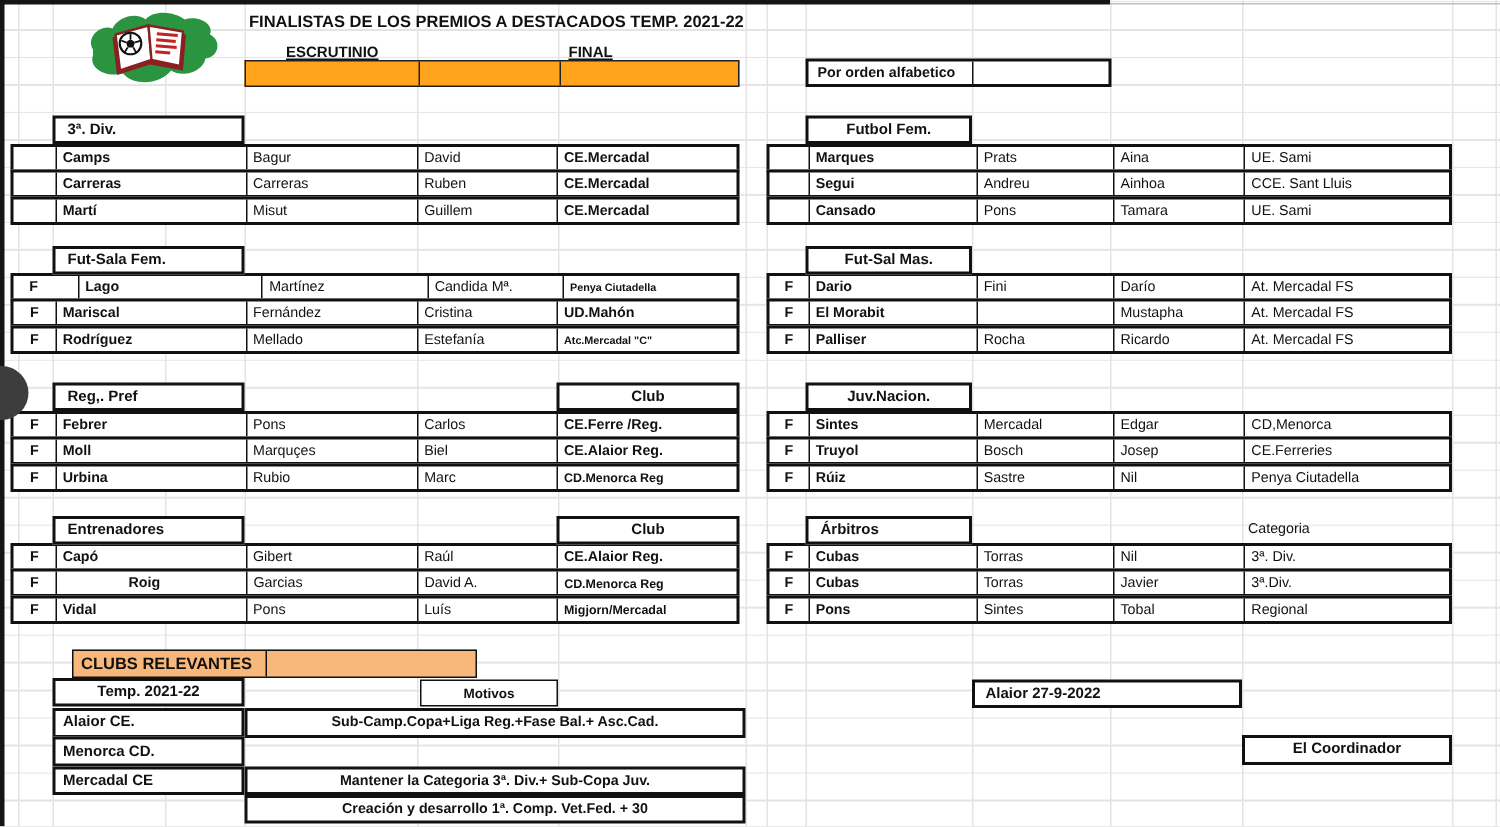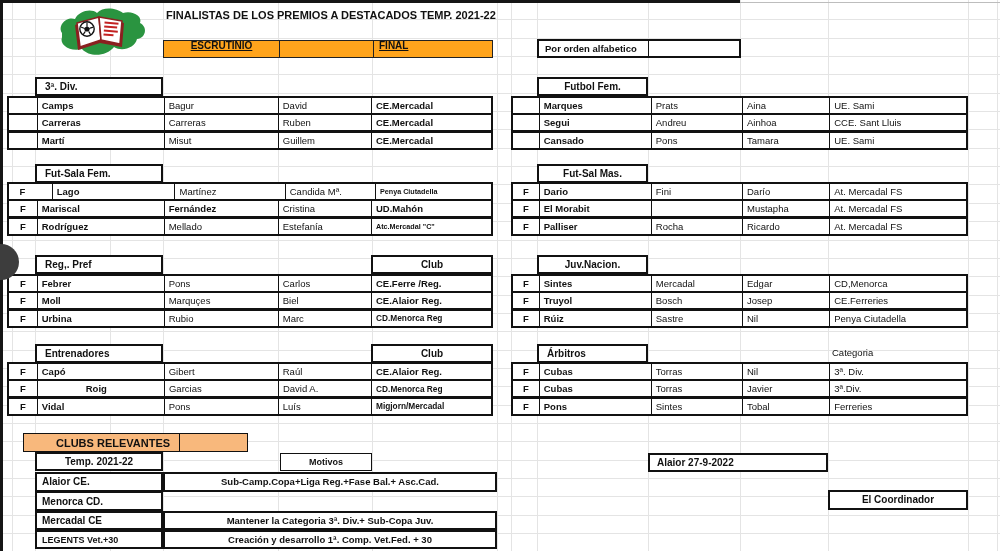--- a/index.html
+++ b/index.html
@@ -20,21 +20,21 @@
   #holecircle{position:absolute;left:-17px;top:244px;width:36px;height:36px;border-radius:50%;background:#3d3d3d;z-index:6;}
 
   #title{position:absolute;left:166px;top:9px;font-size:11px;font-weight:bold;white-space:nowrap;z-index:3;}
 
   #logo{position:absolute;left:50px;top:3px;z-index:3;}
 
   
   #obar{position:absolute;left:163px;top:40px;width:330px;height:18px;z-index:3;
     display:flex;background:var(--orange1);border:1px solid #222;box-sizing:border-box;}
   #obar .oc{display:flex;align-items:flex-end;box-sizing:border-box;height:100%;
-    font-size:10px;font-weight:bold;padding-bottom:6px;}
+    font-size:10px;font-weight:bold;padding-bottom:16px;}
   #obar .oc+.oc{border-left:1px solid #222;}
   #oc-escrutinio{width:115px;justify-content:center;text-decoration:underline;}
   #oc-mid{width:94px;}
   #oc-final{width:119px;padding-left:5px;text-decoration:underline;}
 
   #orden{position:absolute;left:537px;top:39px;width:204px;height:19px;z-index:3;
     display:flex;background:#fff;border:2px solid #111;box-sizing:border-box;}
   #orden .cell1{width:110px;border-right:1px solid #111;display:flex;align-items:center;
     padding-left:6px;font-size:9.5px;font-weight:bold;box-sizing:border-box;}
 
@@ -50,22 +50,22 @@
     padding:0 4px;font-size:9.5px;}
   .c+.c{border-left:1px solid #111;}
   .cf{justify-content:center;font-weight:bold;padding:0;}
   .cn{font-weight:bold;}
   .c4b{font-weight:bold;}
   .c4n{font-weight:normal;}
   .c4s{font-weight:bold;font-size:7.2px;}
   .c4m{font-weight:bold;font-size:8.3px;}
 
   
-  #clubshdr{position:absolute;left:23px;top:433px;width:225px;height:19px;z-index:3;
-    background:var(--orange2);border:1.5px solid #111;box-sizing:border-box;display:flex;padding-left:27px;}
+  #clubshdr{position:absolute;left:48px;top:433px;width:270px;height:19px;z-index:3;
+    background:var(--orange2);border:1.5px solid #111;box-sizing:border-box;display:flex;}
   #clubshdr .t{width:128px;display:flex;align-items:center;padding-left:5px;
     font-size:11px;font-weight:bold;box-sizing:border-box;}
   #clubshdr .e{flex:1;border-left:1px solid #111;}
   #tempbox{position:absolute;left:35px;top:452px;width:128px;height:19px;z-index:3;background:#fff;
     border:2px solid #111;box-sizing:border-box;display:flex;align-items:center;justify-content:center;
     font-size:10px;font-weight:bold;}
   #motivosbox{position:absolute;left:280px;top:452.5px;width:92px;height:18px;z-index:3;background:#fff;
     border:1.5px solid #111;box-sizing:border-box;display:flex;align-items:center;justify-content:center;
     font-size:9px;font-weight:bold;}
   .clubname{position:absolute;left:35px;width:128px;height:19.5px;z-index:3;background:#fff;
@@ -194,21 +194,21 @@
       <div class="trow" style="left: 7px; top: 181.5px; width: 486px;">
         <div class="c cf" style="width: 28px;">F</div>
         <div class="c cn" style="width: 128px; margin-left: 16px;">Lago</div>
         <div class="c cr" style="width: 115px;">Martínez</div>
         <div class="c cr" style="width: 94px;">Candida Mª.</div>
         <div class="c c4s" style="width: 121px;">Penya Ciutadella</div>
       </div>
       <div class="trow" style="left: 7px; top: 199.1px; width: 486px;">
         <div class="c cf" style="width: 28px;">F</div>
         <div class="c cn" style="width: 128px;">Mariscal</div>
-        <div class="c cr" style="width: 115px; font-weight: bold;">Fernández</div>
+        <div class="c cr" style="width: 115px;">Fernández</div>
         <div class="c cr" style="width: 94px;">Cristina</div>
         <div class="c c4b" style="width: 121px;">UD.Mahón</div>
       </div>
       <div class="trow" style="left: 7px; top: 216.7px; width: 486px;">
         <div class="c cf" style="width: 28px;">F</div>
         <div class="c cn" style="width: 128px;">Rodríguez</div>
         <div class="c cr" style="width: 115px;">Mellado</div>
         <div class="c cr" style="width: 94px;">Estefanía</div>
         <div class="c c4s" style="width: 121px;">Atc.Mercadal "C"</div>
       </div>
@@ -316,34 +316,33 @@
         <div class="c cn" style="width: 113px;">Cubas</div>
         <div class="c cr" style="width: 92px;">Torras</div>
         <div class="c cr" style="width: 88px;">Javier</div>
         <div class="c c4n" style="width: 138px;">3ª.Div.</div>
       </div>
       <div class="trow" style="left: 511px; top: 396.7px; width: 457px;">
         <div class="c cf" style="width: 26px;">F</div>
         <div class="c cn" style="width: 113px;">Pons</div>
         <div class="c cr" style="width: 92px;">Sintes</div>
         <div class="c cr" style="width: 88px;">Tobal</div>
-        <div class="c c4n" style="width: 138px;">Ferreries</div>
+        <div class="c c4n" style="width: 138px;">Regional</div>
       </div>
     </div>
 
   <div id="clubshdr">
     <div class="t">CLUBS RELEVANTES</div>
     <div class="e"></div>
   </div>
   <div id="tempbox">Temp. 2021-22</div>
   <div id="motivosbox">Motivos</div>
 
   <div class="clubname" style="top:472px">Alaior CE.</div>
   <div class="motive" style="top:472px">Sub-Camp.Copa+Liga Reg.+Fase Bal.+ Asc.Cad.</div>
   <div class="clubname" style="top:491.3px">Menorca CD.</div>
   <div class="clubname" style="top:510.6px">Mercadal CE</div>
   <div class="motive" style="top:510.6px">Mantener la Categoria 3ª. Div.+ Sub-Copa Juv.</div>
-  <div class="clubname sm" style="top:529.9px">LEGENTS Vet.+30</div>
   <div class="motive" style="top:529.9px">Creación y desarrollo 1ª. Comp. Vet.Fed. + 30</div>
 
   <div id="datebox">Alaior 27-9-2022</div>
   <div id="signbox">El Coordinador</div>
 </div>
 
 </body></html>

